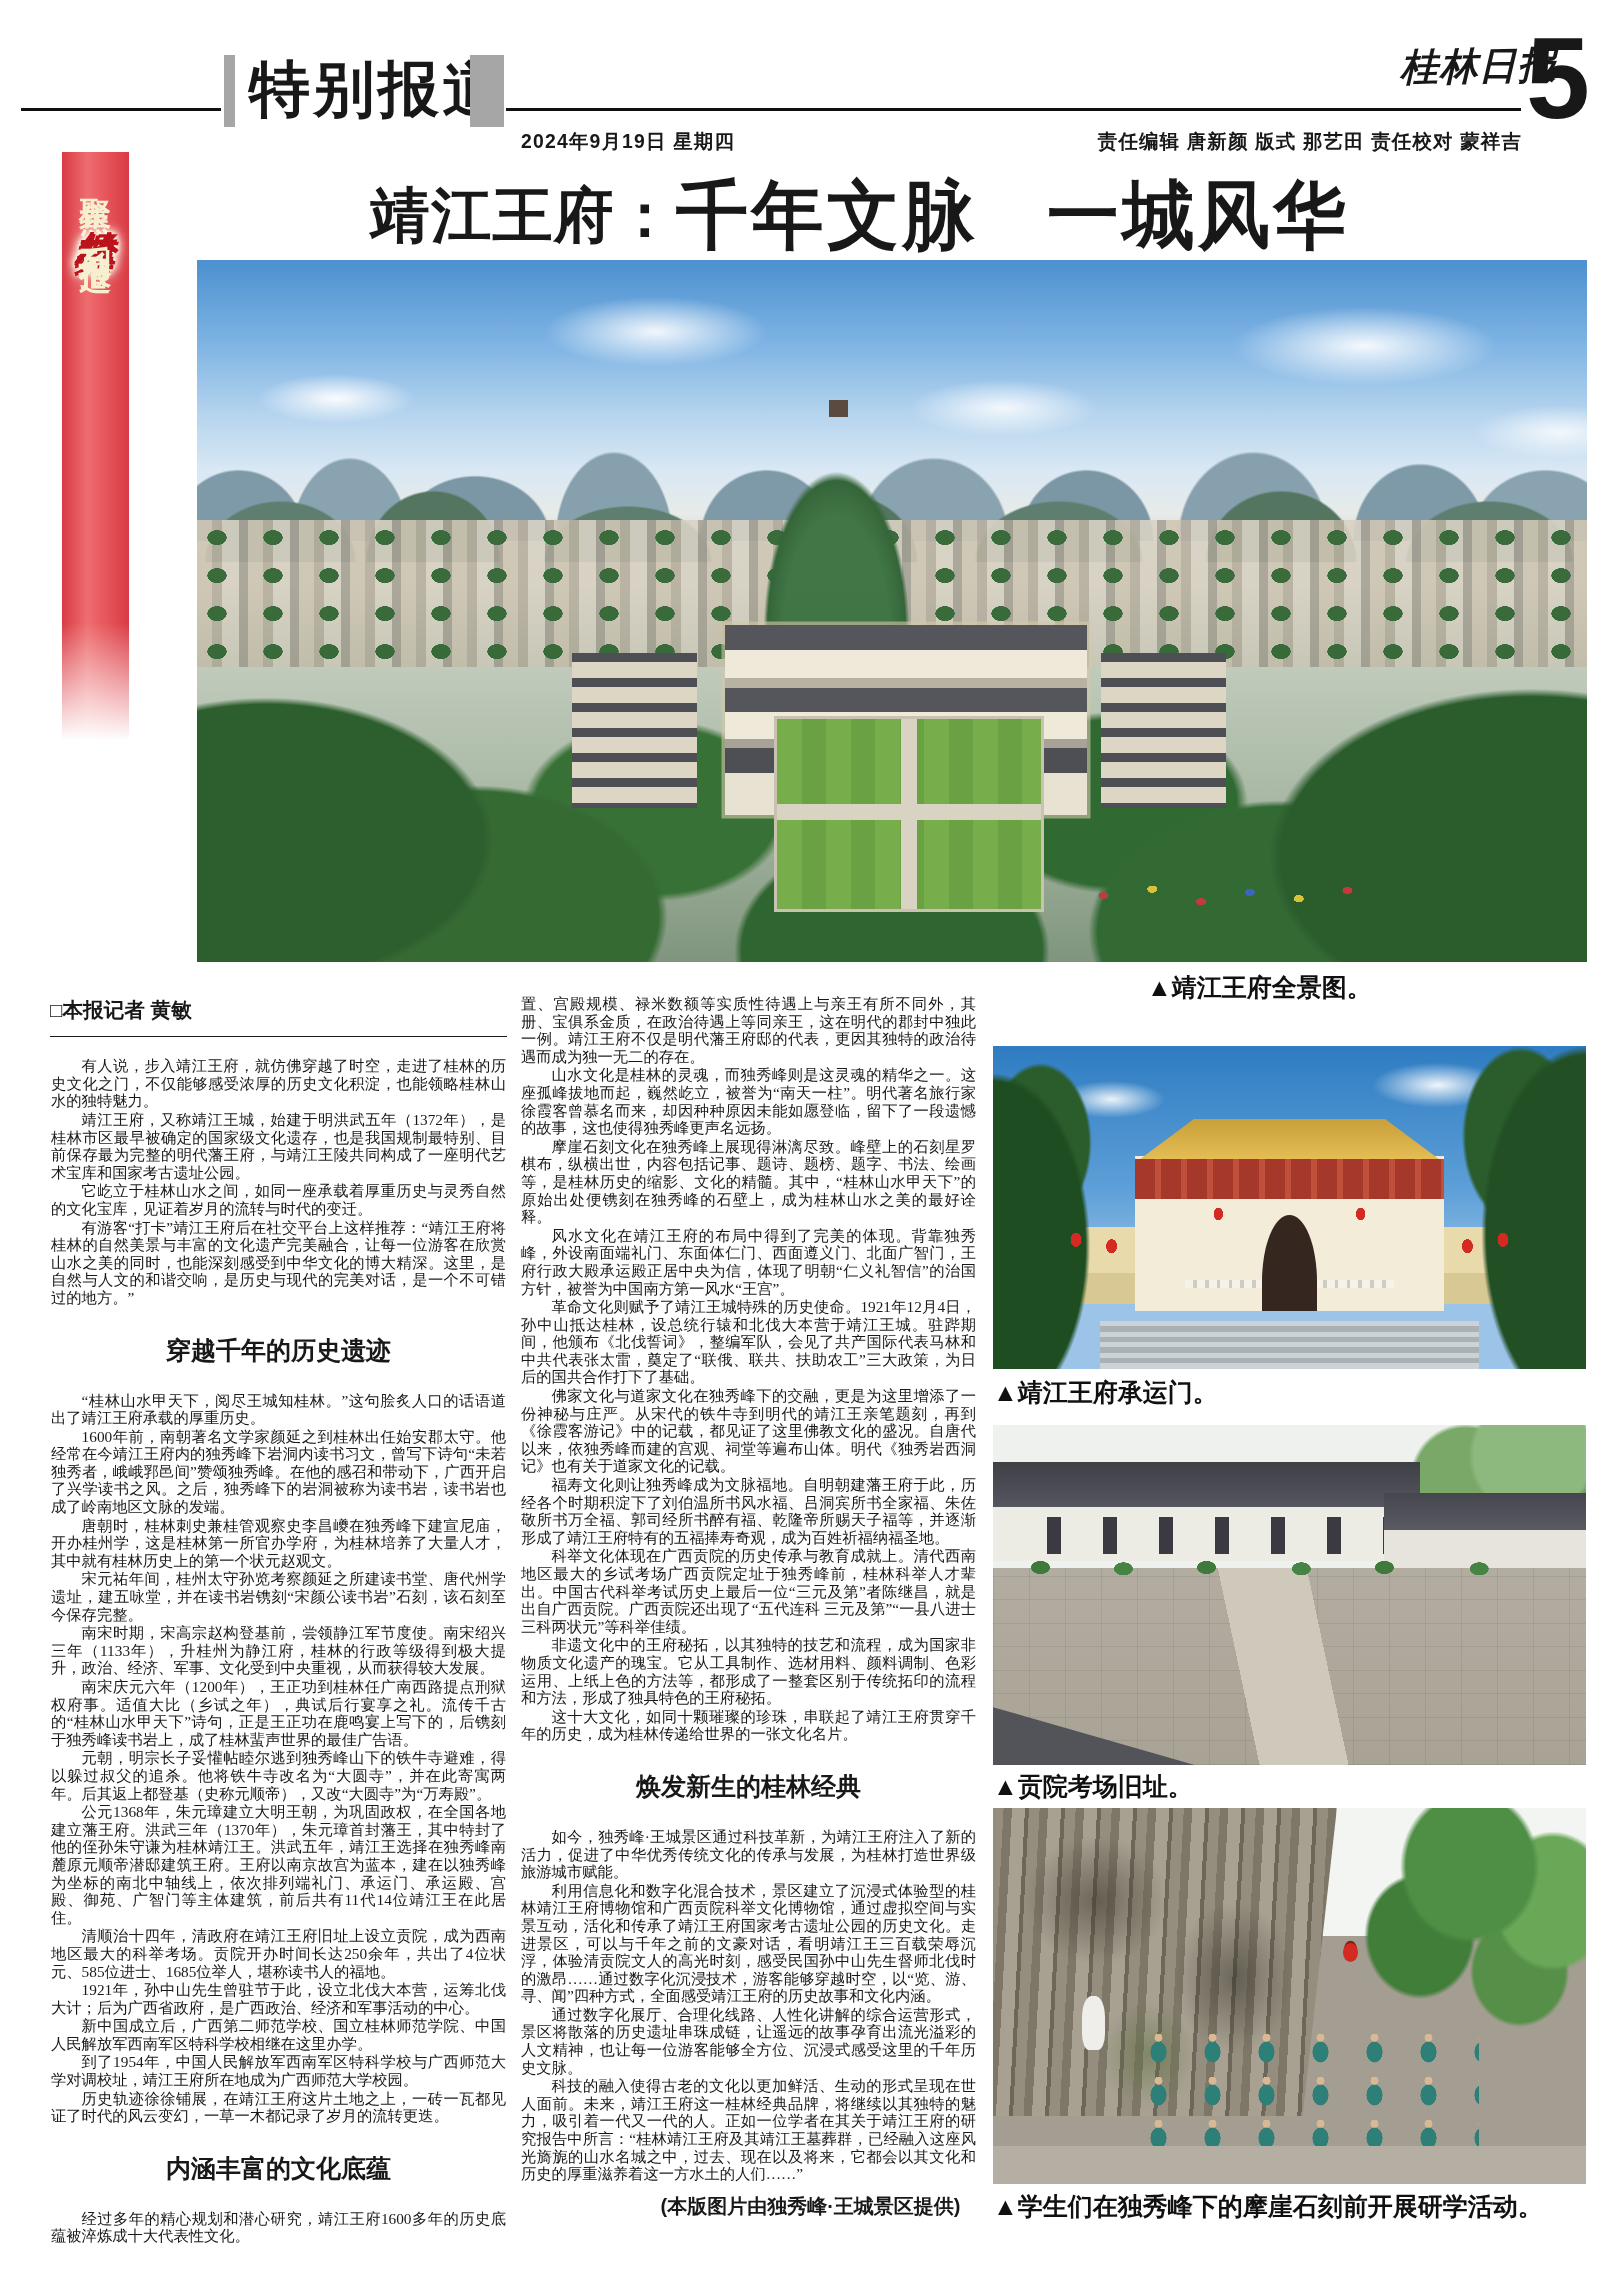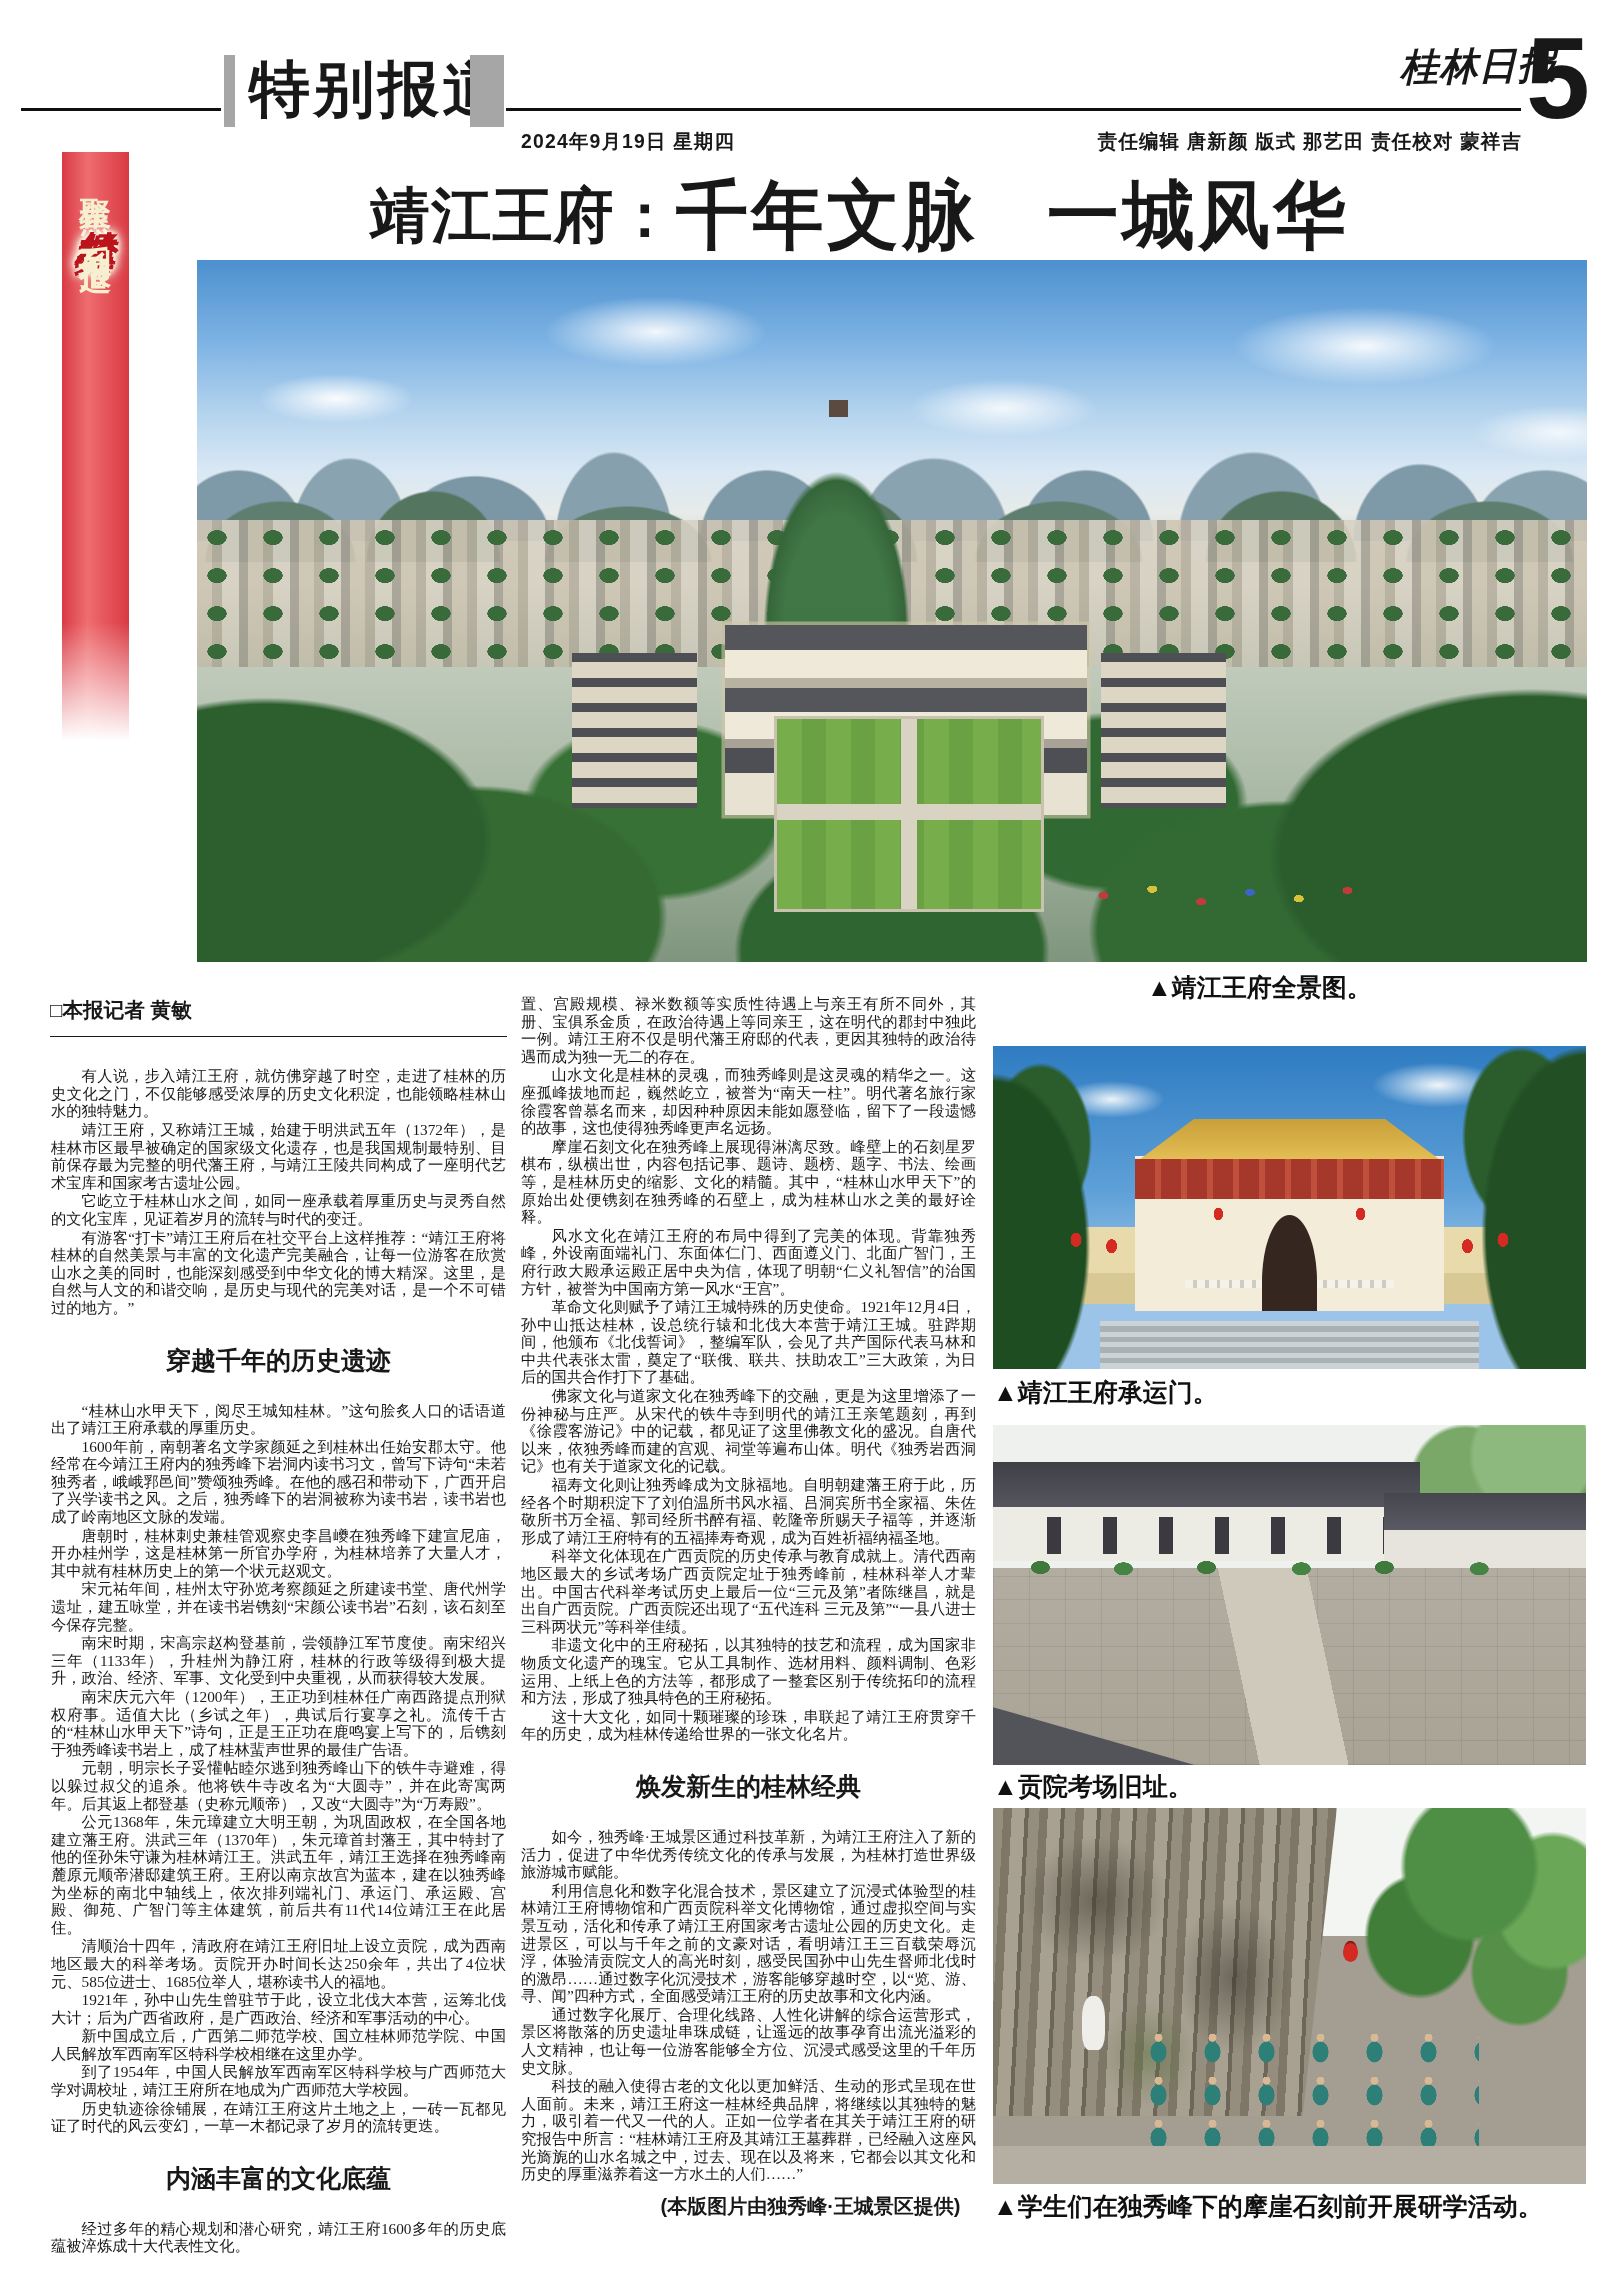--- a/index.html
+++ b/index.html
@@ -196,21 +196,21 @@
   
   .cap{position:absolute;font-family:"Liberation Sans",sans-serif;font-weight:700;
       font-size:25px;color:#101010;}
   .cap-1{left:1147px;top:971px;}
   .cap-c{left:993px;width:593px;text-align:left;}
   .cap-2{top:1376px;} .cap-3{top:1770px;} .cap-4{top:2190px;}
   
   .col{position:absolute;top:994px;width:457px;}
   .col-1{left:50px;} .col-2{left:520px;}
   .byline{font-family:"Liberation Sans",sans-serif;font-weight:700;font-size:20.6px;
-      padding:2.4px 0 11.8px 0;border-bottom:1.8px solid #1a1a1a;margin-bottom:30px;}
+      padding:2.4px 0 11.8px 0;border-bottom:1.8px solid #1a1a1a;margin-bottom:20px;}
   .para{font-size:15.3px;line-height:17.6px;text-indent:2em;text-align:justify;margin:1px;}
   .para.cont{text-indent:0;}
   .sec-h{font-family:"Liberation Sans",sans-serif;font-weight:700;font-size:25px;
       text-align:center;margin:27px 0 25px 0;}
   .credit{font-family:"Liberation Sans",sans-serif;font-weight:700;font-size:20px;
       text-align:right;padding-right:16.5px;margin-top:10.6px;text-indent:0;}
 </style>
 </head>
 <body>
 

